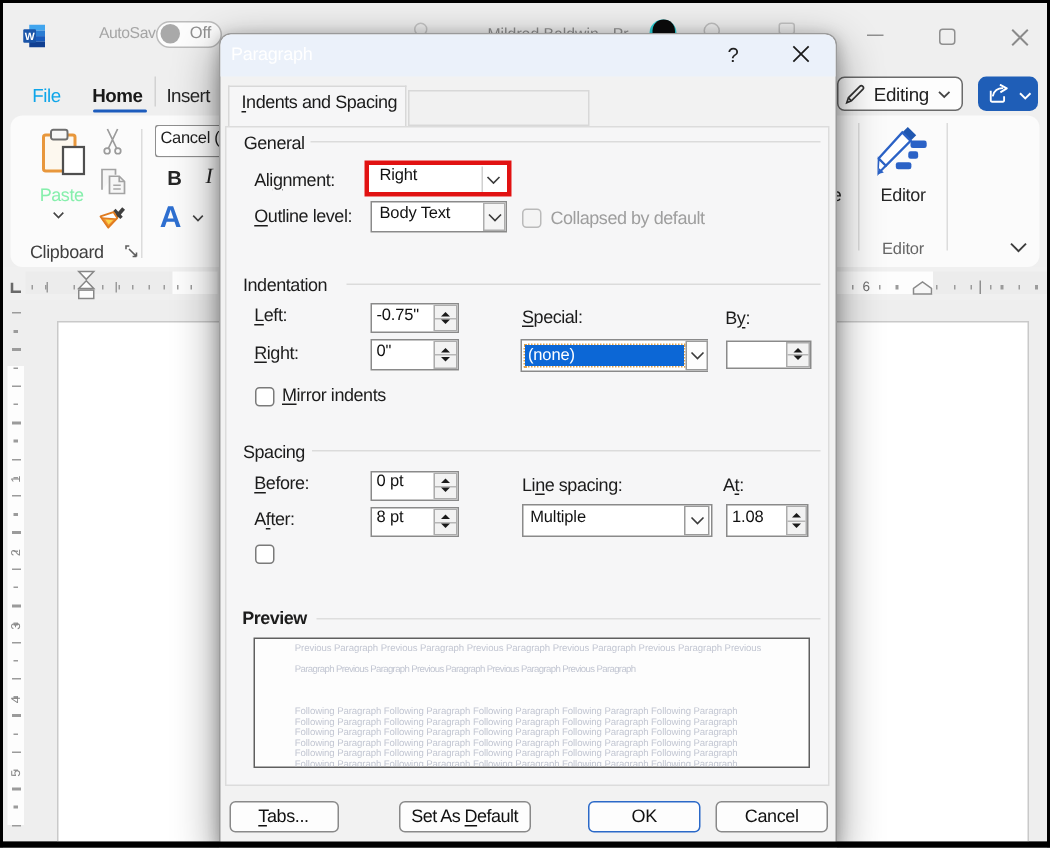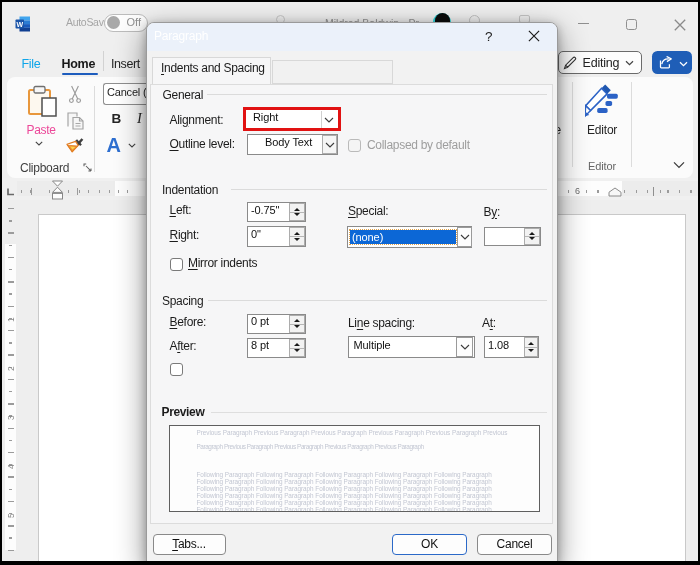--- a/index.html
+++ b/index.html
@@ -82,21 +82,21 @@
   </svg>
   <svg class="chv" style="left:679px;top:61px" width="9" height="6" viewBox="0 0 9 6">
       <path d="M1,1.2 L4.5,4.6 L8,1.2" fill="none" stroke="#fff" stroke-width="1.3"></path>
     </svg>
 
   <svg class="abs" style="left:27px;top:85px" width="30" height="33" viewBox="0 0 30 33">
     <rect x="2" y="5" width="21" height="24" rx="1.5" fill="#fdf8ef" stroke="#e8973c" stroke-width="2"></rect>
     <rect x="7" y="1.5" width="11" height="6.5" rx="1.5" fill="#f7f7f7" stroke="#6f6f6f" stroke-width="1.3"></rect>
     <rect x="15" y="13" width="14" height="18" fill="#fff" stroke="#4f4f4f" stroke-width="1.5"></rect>
   </svg>
-  <div class="t" style="left:26.5px;top:122.5px;font-size:12px;letter-spacing:-0.3px;color:#ec4899;text-align:center;">Paste</div>
+  <div class="t" style="left:26.5px;top:122.5px;font-size:12px;letter-spacing:-0.3px;color:#86efac;text-align:center;">Paste</div>
   <svg class="chv" style="left:35px;top:141px" width="8" height="5" viewBox="0 0 8 5">
       <path d="M0.8,0.8 L4,4 L7.2,0.8" fill="none" stroke="#454545" stroke-width="1.1"></path>
     </svg>
 
   <svg class="abs" style="left:68px;top:85px" width="14" height="19" viewBox="0 0 14 19">
     <path d="M3.6,1 L9.8,14 M10.4,1 L4.2,14" stroke="#9b9b9b" stroke-width="1.15" fill="none"></path>
     <circle cx="3.4" cy="15.6" r="1.9" fill="none" stroke="#9b9b9b" stroke-width="1.15"></circle>
     <circle cx="10.6" cy="15.6" r="1.9" fill="none" stroke="#9b9b9b" stroke-width="1.15"></circle>
   </svg>
 
@@ -248,21 +248,21 @@
   <div class="lbl" style="left:169.5px;top:112.5px;">Ali<u>g</u>nment:</div>
   <div class="abs" style="left:243px;top:107px;width:98px;height:24px;border:3.2px solid #e11212;box-sizing:border-box;background:#fff;"></div>
   <div class="abs" style="left:321px;top:110.5px;width:1px;height:17px;background:#d0d0d0;"></div>
   <div class="fld" style="left:253px;top:111px;">Right</div>
   <svg class="chv" style="left:324px;top:116.5px" width="10" height="6" viewBox="0 0 10 6">
       <path d="M1,1 L5,5 L9,1" fill="none" stroke="#3b3b3b" stroke-width="1.1"></path>
     </svg>
   <div class="lbl" style="left:169.5px;top:137px;"><u>O</u>utline level:</div>
   <div class="abs" style="left:246.5px;top:134px;width:91.5px;height:21px;background:#fff;border:1px solid #8a8a8a;box-sizing:border-box;"></div>
   <div class="abs" style="left:321.5px;top:134.8px;width:15.9px;height:19.4px;background:#f5f5f5;border:1px solid #adadad;box-sizing:border-box;"></div>
-  <div class="fld" style="left:253px;top:135.5px;margin-left:12px;">Body Text</div>
+  <div class="fld" style="left:253px;top:135.5px;">Body Text</div>
   <svg class="chv" style="left:324.5px;top:141.5px" width="10" height="6" viewBox="0 0 10 6">
       <path d="M1,1 L5,5 L9,1" fill="none" stroke="#3b3b3b" stroke-width="1.1"></path>
     </svg>
   <div class="abs" style="left:348px;top:138.5px;width:13px;height:13px;background:#f4f4f4;border:1px solid #bababa;border-radius:3px;box-sizing:border-box;"></div>
   <div class="lbl" style="left:367px;top:137.5px;color:#9e9e9e;">Collapsed by default</div>
 
   <div class="lbl" style="left:162px;top:182.5px;">Indentation</div>
   <div class="abs" style="left:231px;top:189px;width:316px;height:1px;background:#dbdbdb;"></div>
   <div class="lbl" style="left:169.5px;top:203px;"><u>L</u>eft:</div>
   <div class="lbl" style="left:348px;top:203.5px;"><u>S</u>pecial:</div>
@@ -349,20 +349,23 @@
     <div class="pv" style="left:27px;top:52px;">Following Paragraph Following Paragraph Following Paragraph Following Paragraph Following Paragraph</div>
     <div class="pv" style="left:27px;top:59px;">Following Paragraph Following Paragraph Following Paragraph Following Paragraph Following Paragraph</div>
     <div class="pv" style="left:27px;top:66px;">Following Paragraph Following Paragraph Following Paragraph Following Paragraph Following Paragraph</div>
     <div class="pv" style="left:27px;top:73px;">Following Paragraph Following Paragraph Following Paragraph Following Paragraph Following Paragraph</div>
     <div class="pv" style="left:27px;top:80px;">Following Paragraph Following Paragraph Following Paragraph Following Paragraph Following Paragraph</div>
   </div>
 
   <div class="abs btn" style="left:152.5px;top:534px;width:73px;">
       <span><u>T</u>abs...</span>
     </div>
+  <div class="abs btn" style="left:266px;top:534px;width:87.5px;">
+      <span style="letter-spacing:-0.35px;">Set As <u>D</u>efault</span>
+    </div>
   <div class="abs btn" style="left:392px;top:534px;width:75px;border:1.7px solid #2b69c8;">
       <span>OK</span>
     </div>
   <div class="abs btn" style="left:477px;top:534px;width:75px;">
       <span>Cancel</span>
     </div>
 
   <div class="abs" style="left:0;top:0;width:700px;height:2px;background:#000;"></div>
   <div class="abs" style="left:0;top:0;width:2px;height:565px;background:#000;"></div>
   <div class="abs" style="left:698px;top:0;width:2px;height:565px;background:#000;"></div>

